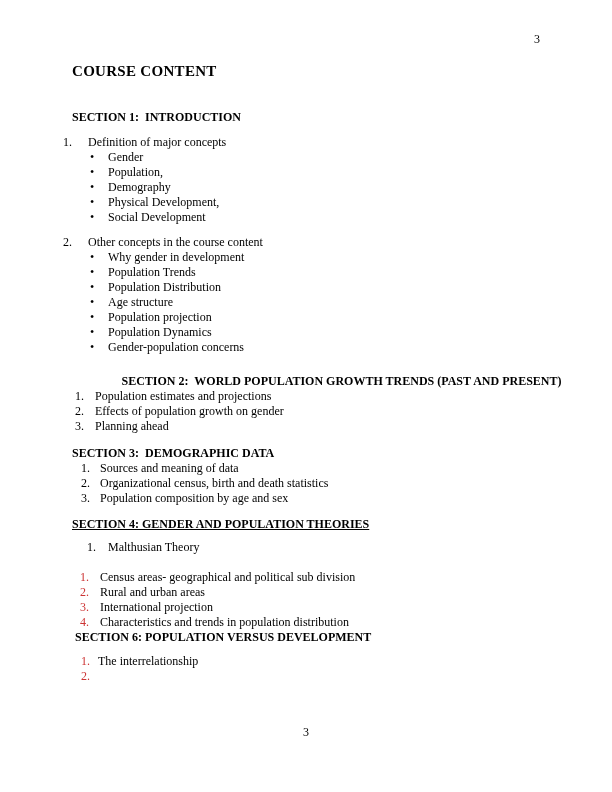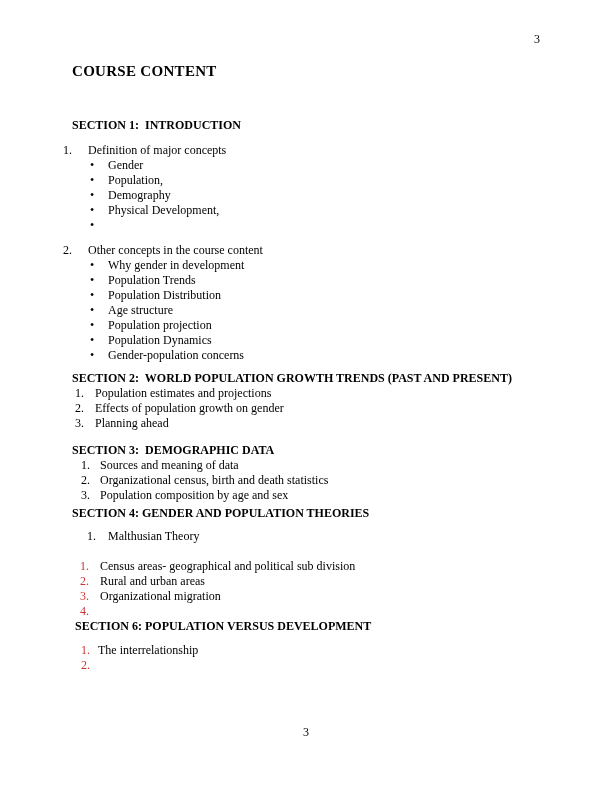--- a/index.html
+++ b/index.html
@@ -28,24 +28,24 @@
   .doc-title {
     margin: 63px 0 0 72px;
     font-size: 15px; line-height: 17px; font-weight: bold;
     letter-spacing: 0.3px; white-space: pre-wrap;
   }
   .sec-heading {
     margin-left: 72px;
     font-size: 12px; line-height: 15px; font-weight: bold;
     white-space: pre-wrap;
   }
-  .mh-s1 { margin-top: 38px; }
-  .mh-s2 { margin-top: 8px; }
+  .mh-s1 { margin-top: 30px; }
+  .mh-s2 { margin-top: 19px; text-align: center; }
   .mh-s3 { margin-top: 12px; }
-  .mh-s4 { margin-top: 3px; }
+  .mh-s4 { margin-top: 11px; text-decoration: underline; }
   .mh-s5 { margin-top: 12px; }
   .mh-s6 { }
 
   .row { display: flex; font-size: 12px; line-height: 15px; }
   .row .num { flex: 0 0 auto; white-space: pre-wrap; }
   .row .txt { flex: 1 1 auto; white-space: pre-wrap; }
 
   .s1-num-row { padding-left: 63px; margin-top: 10px; }
   .s1-num-row .num { width: 25px; }
   .s1-bullet-row { padding-left: 90px; }
@@ -99,20 +99,21 @@
     <div class="row s1-bullet-row">
       <span class="num">•</span>
       <span class="txt">Demography</span>
     </div>
     <div class="row s1-bullet-row">
       <span class="num">•</span>
       <span class="txt">Physical Development,</span>
     </div>
     <div class="row s1-bullet-row">
       <span class="num">•</span>
+      <span class="txt">Social Development</span>
     </div>
 
     <div class="row s1-num-row">
       <span class="num">2.</span>
       <span class="txt">Other concepts in the course content</span>
     </div>
     <div class="row s1-bullet-row">
       <span class="num">•</span>
       <span class="txt">Why gender in development</span>
     </div>
@@ -181,24 +182,25 @@
       <div class="row s5-row red-num">
         <span class="num">1.</span>
         <span class="txt">Census areas- geographical and political sub division</span>
       </div>
       <div class="row s5-row red-num">
         <span class="num">2.</span>
         <span class="txt">Rural and urban areas</span>
       </div>
       <div class="row s5-row red-num">
         <span class="num">3.</span>
-        <span class="txt">Organizational migration</span>
+        <span class="txt">International projection</span>
       </div>
       <div class="row s5-row red-num">
         <span class="num">4.</span>
+        <span class="txt">Characteristics and trends in population distribution</span>
       </div>
     </div>
 
     <div class="sec-heading mh-s6"> SECTION 6: POPULATION VERSUS DEVELOPMENT</div>
     <div class="s6-rows">
       <div class="row s6-row red-num">
         <span class="num">1.</span>
         <span class="txt">The interrelationship</span>
       </div>
       <div class="row s6-row red-num">

